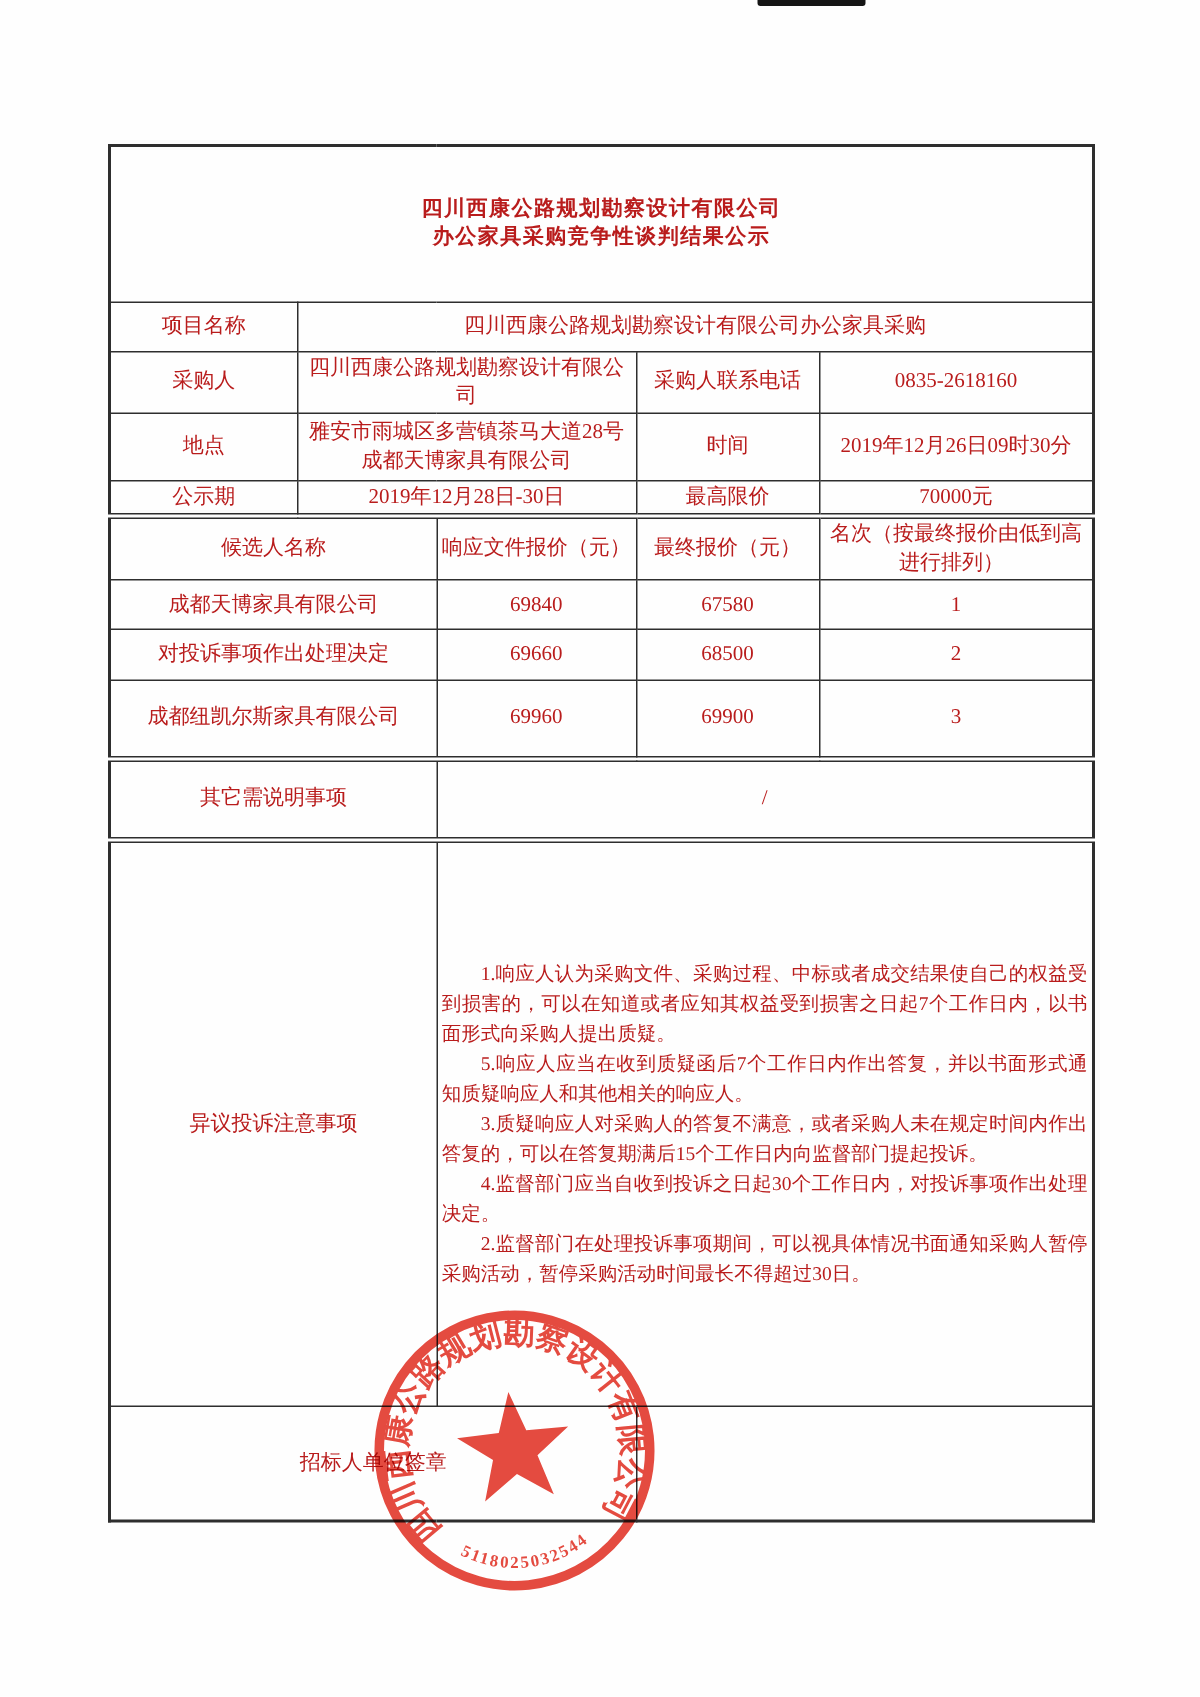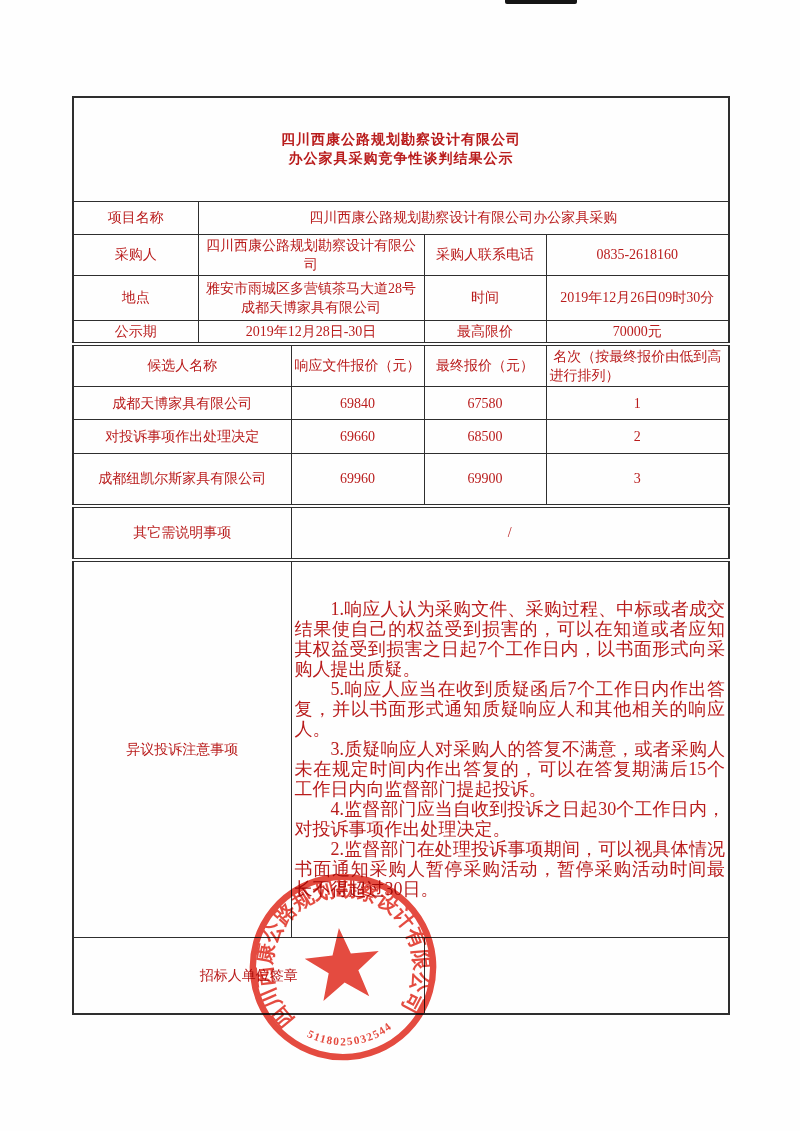--- a/index.html
+++ b/index.html
@@ -23,23 +23,23 @@
   }
   tr.sect > td { border-top:4px double #2e2e2e; }
   td.title-cell {
     font-size:23px; font-weight:bold; line-height:35px; letter-spacing:1px;
     border-bottom:1px solid #2e2e2e;
   }
   td.tight { padding:0; }
   td.obj-content { text-align:left; padding:6px 4px 6px 3px; }
   td.obj-content p {
     margin:0; text-indent:2em; text-align:justify;
-    font-size:18px; line-height:20px;
+    font-size:13px; line-height:20px;
   }
-  td.rank-head div.l2 { text-align:left; padding-right:6px;font-family:Liberation Serif, serif; }
+  td.rank-head div.l2 { text-align:center; padding-right:6px;font-family:Liberation Serif, serif; }
   .seal {
     position:absolute; left:245px; top:869px; width:196px; height:196px;
     transform:rotate(-6deg); opacity:0.9; mix-blend-mode:multiply;
   }
   .seal svg { width:100%; height:100%; }
   .seal text {
     font-family:"Liberation Serif","DejaVu Serif",serif; font-weight:bold;
   }
 </style>
 </head>

